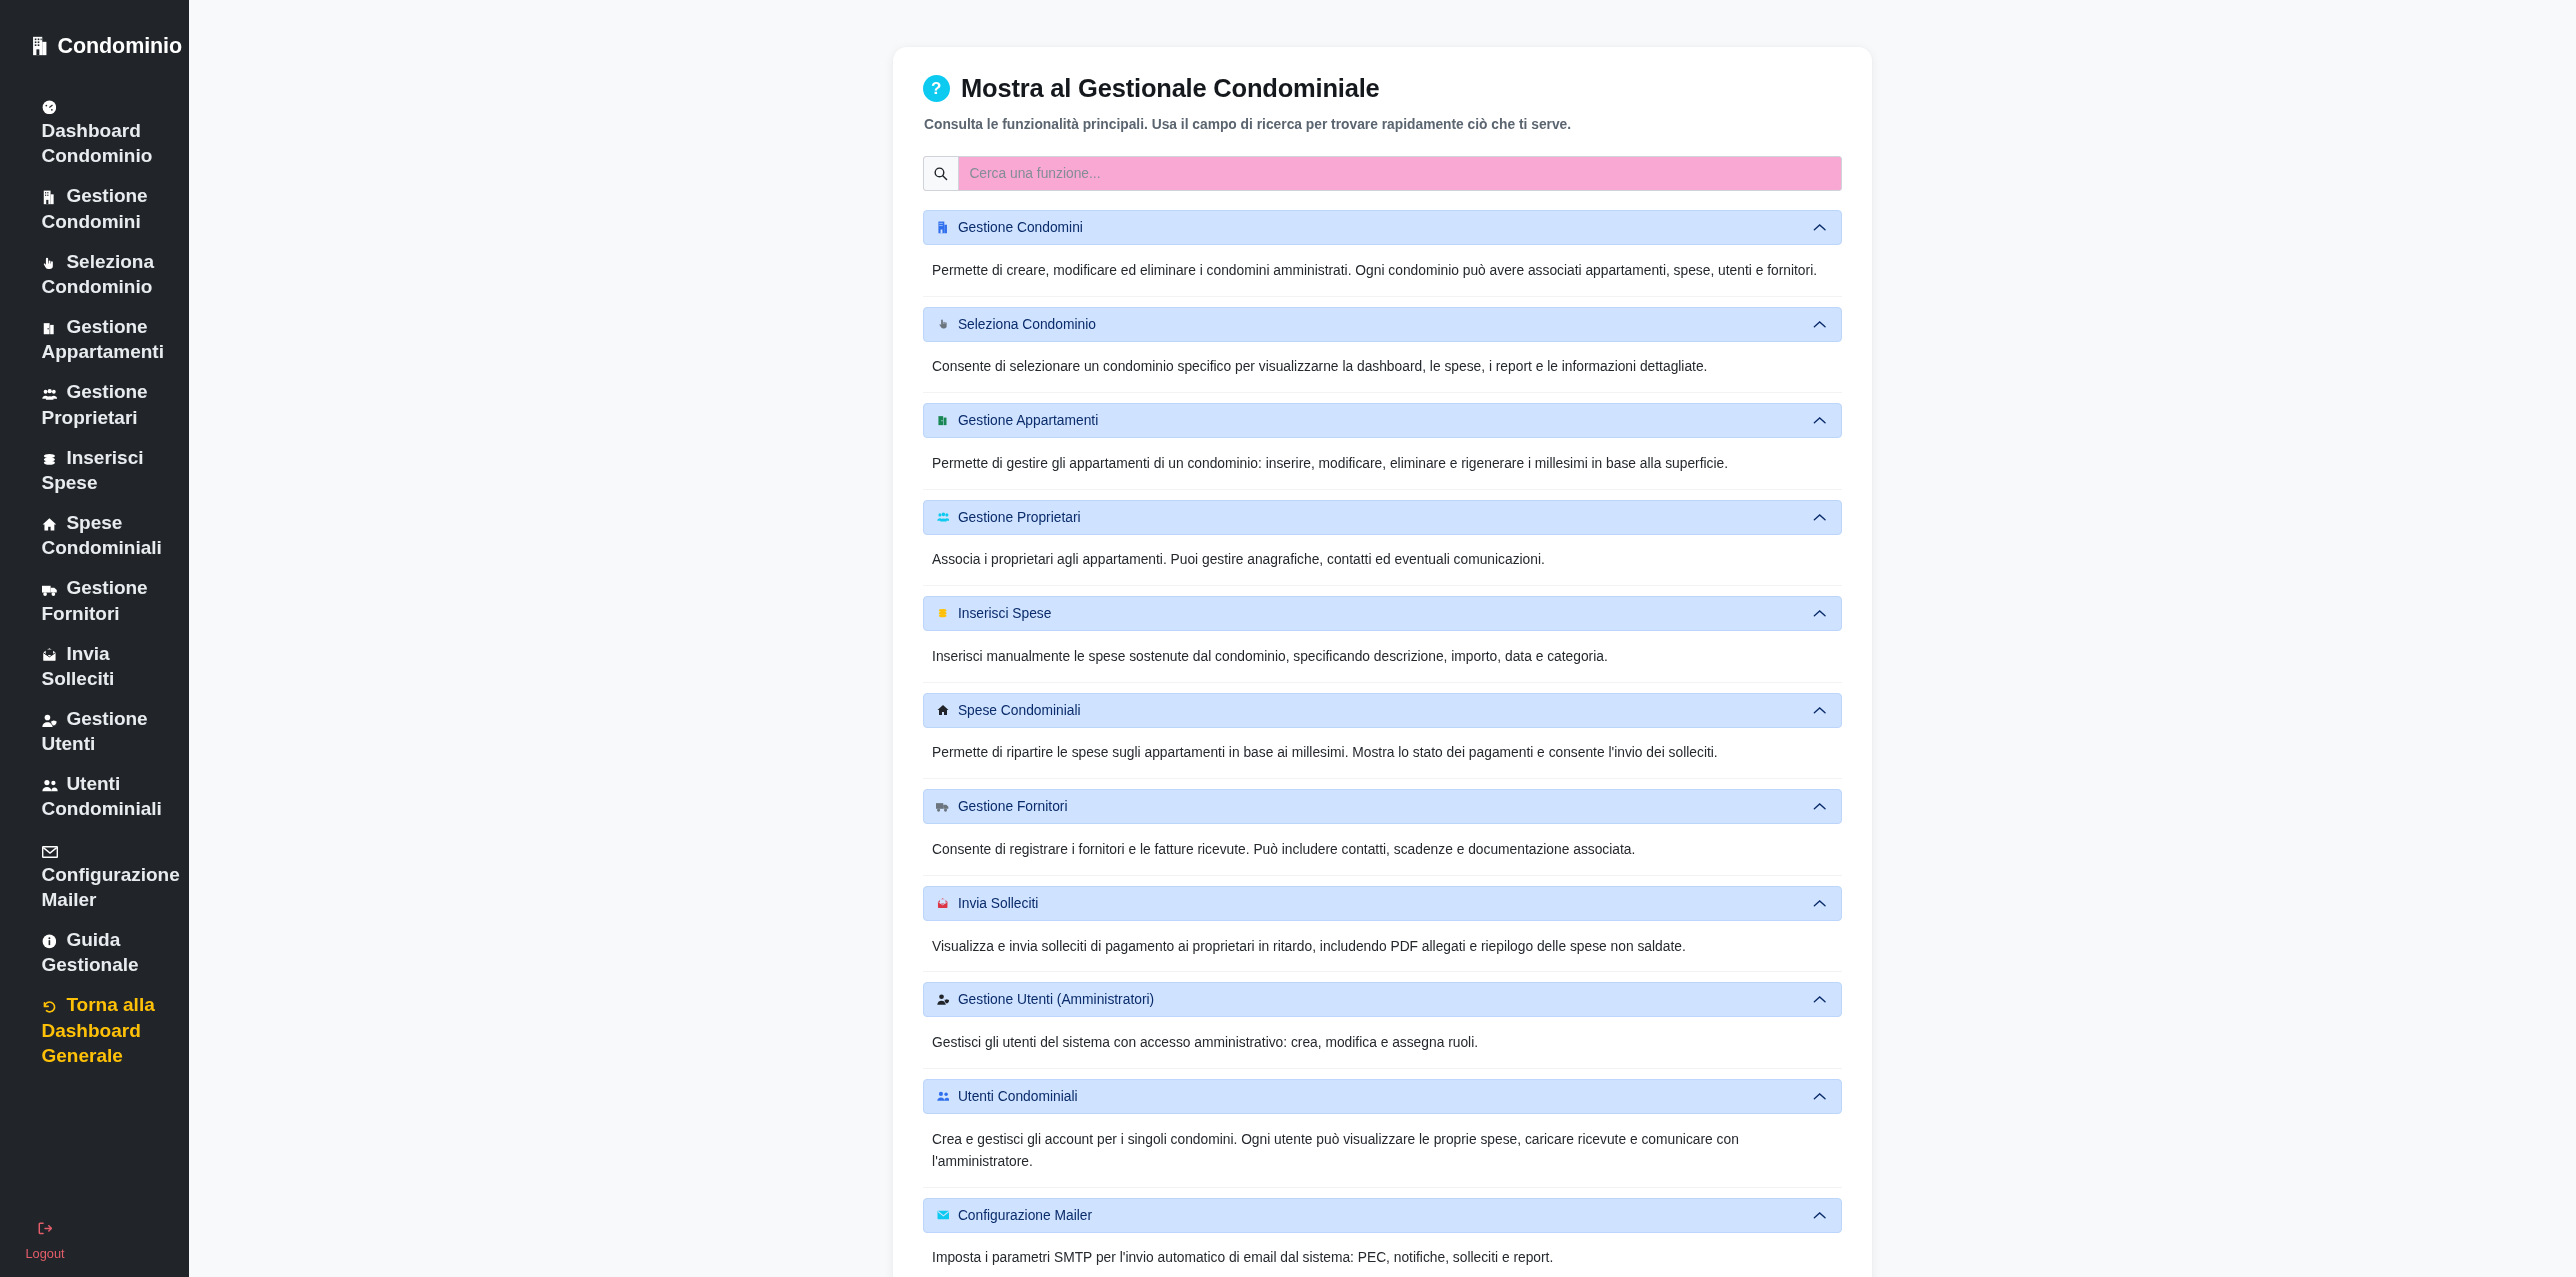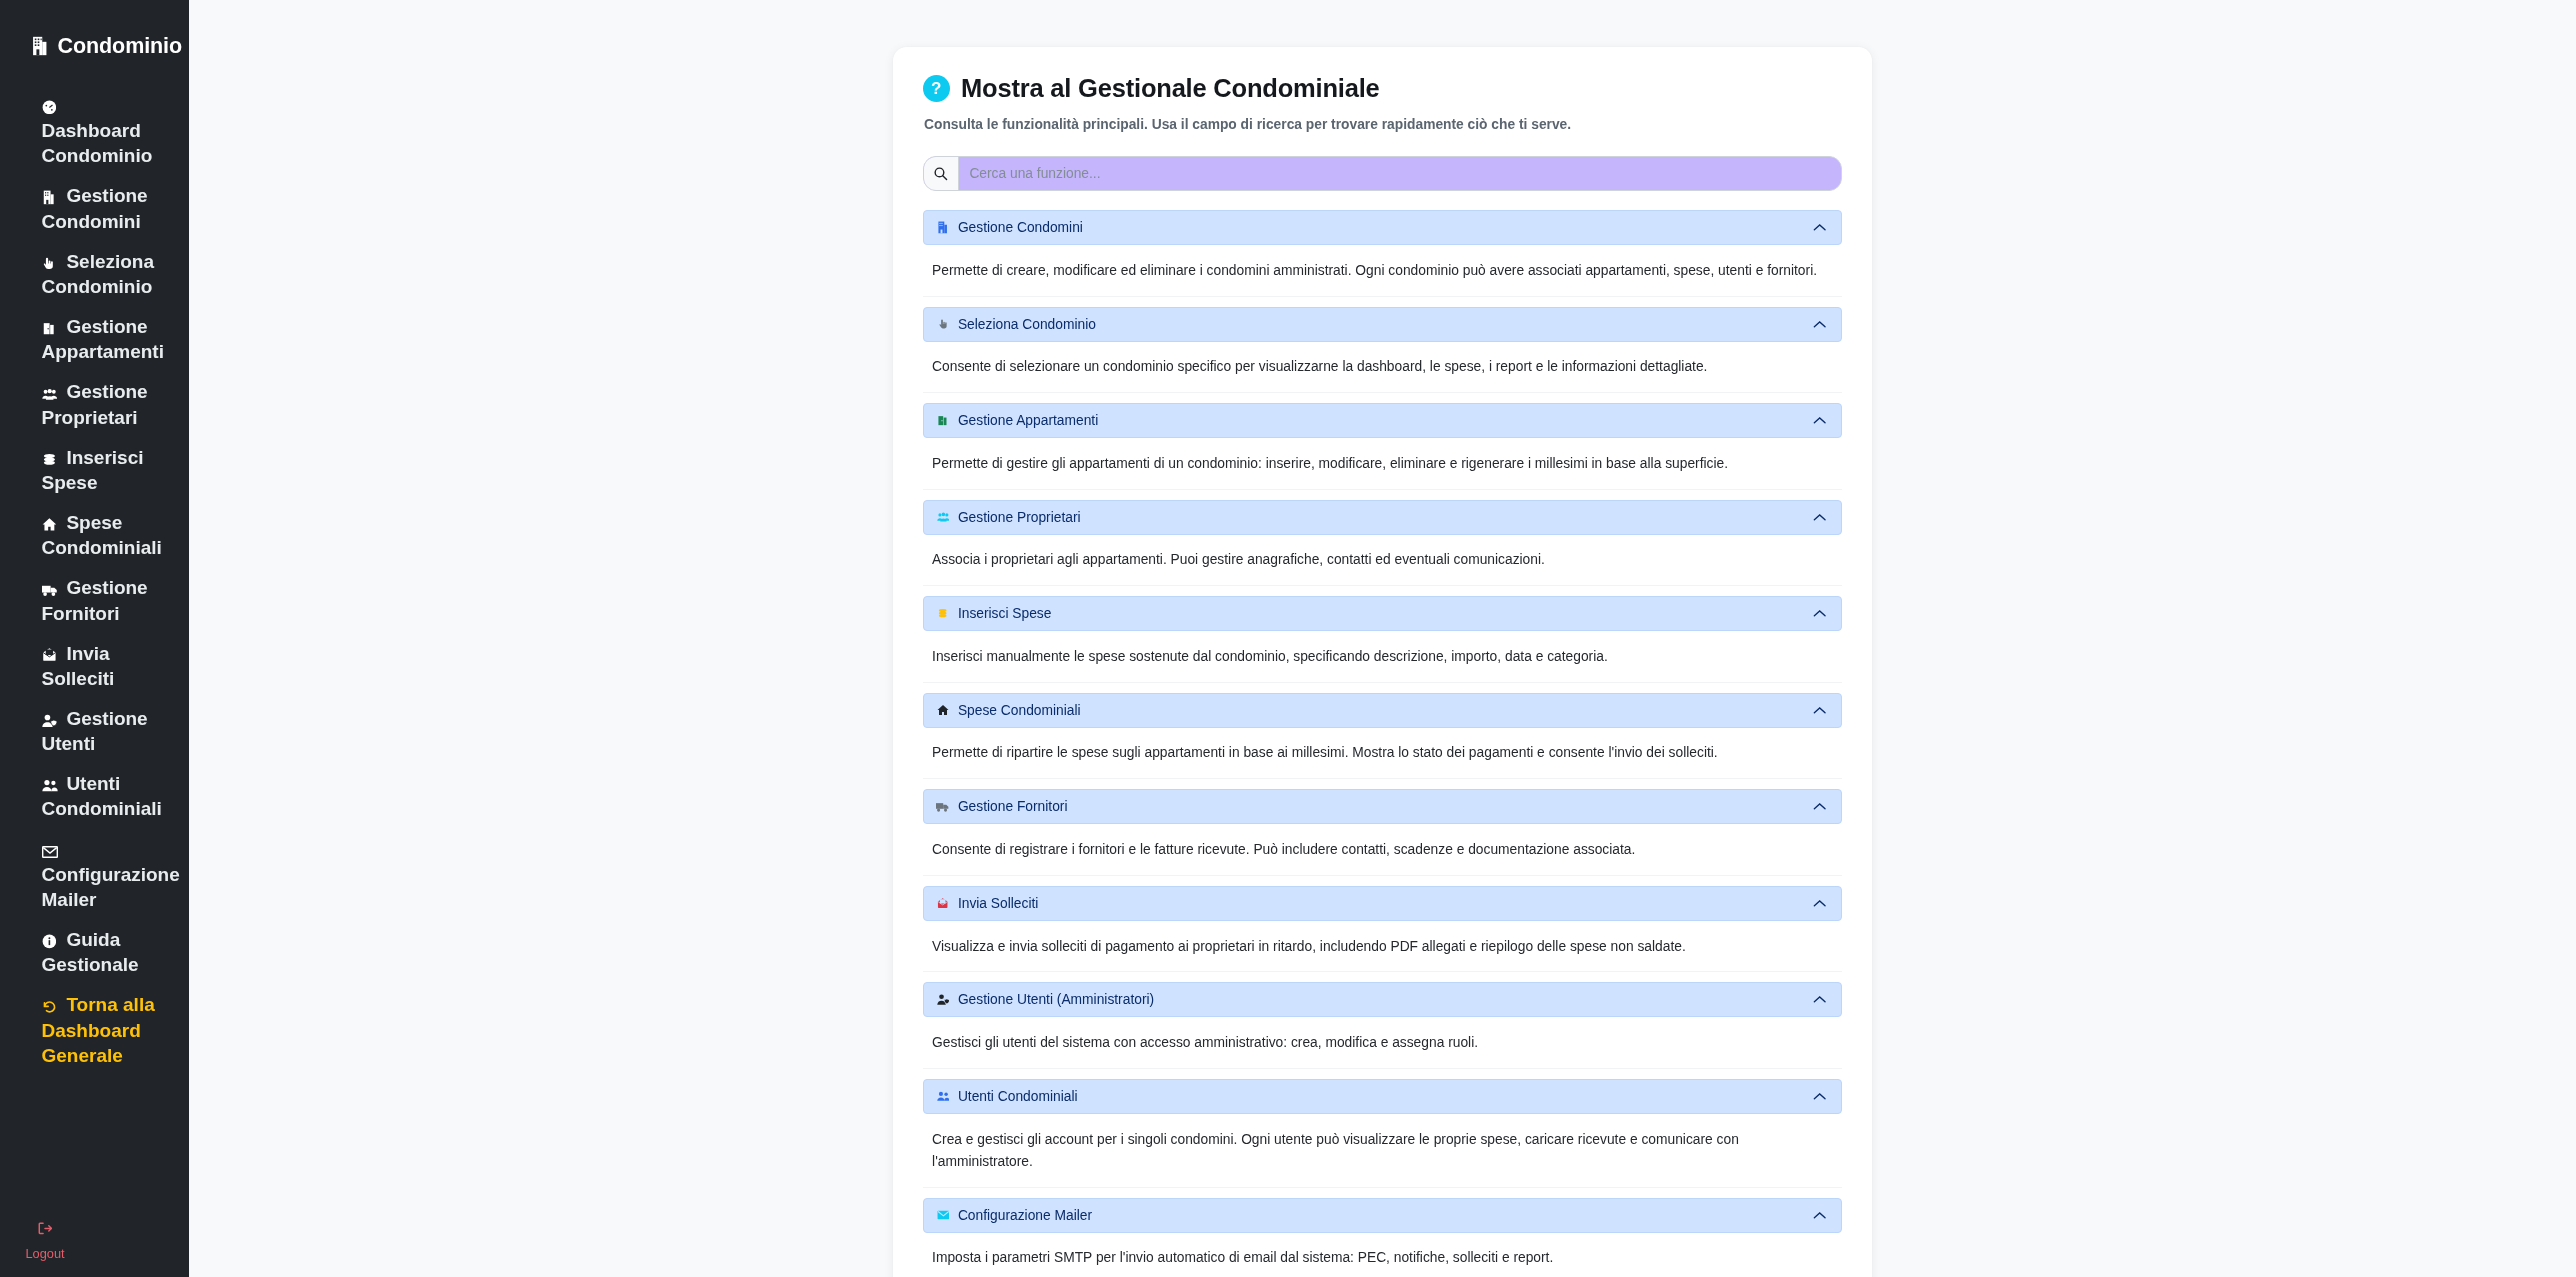--- a/index.html
+++ b/index.html
@@ -111,24 +111,24 @@
     margin: 14px 0 0 12px;
     font-size: 13.8px;
     color: #5b6570;
     font-weight: bold;
   }
   .search-wrap {
     margin: 24px 10.7px 0 10.7px;
     display: flex;
     align-items: stretch;
     border: 0.7px solid #ced4da;
-    border-radius: 13px;
+    border-radius: 3px;
     overflow: hidden;
     height: 35px;
-    background: #c4b5fd;
+    background: #f9a8d4;
   }
   .search-icon-box {
     width: 35px;
     background: #f8f9fa;
     border-right: 0.7px solid #ced4da;
     display: flex; align-items: center; justify-content: center;
   }
   .search-input {
     flex: 1;
     border: 0;

